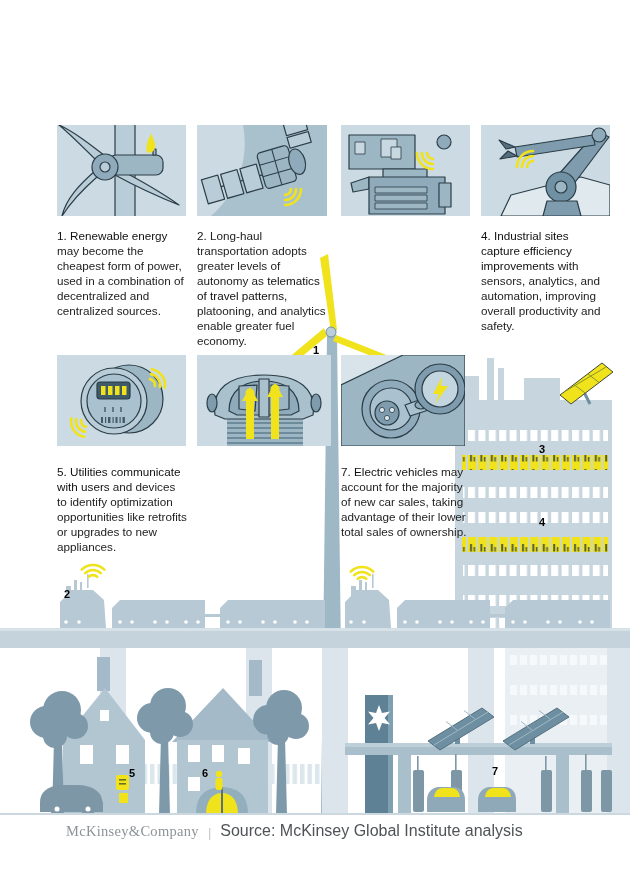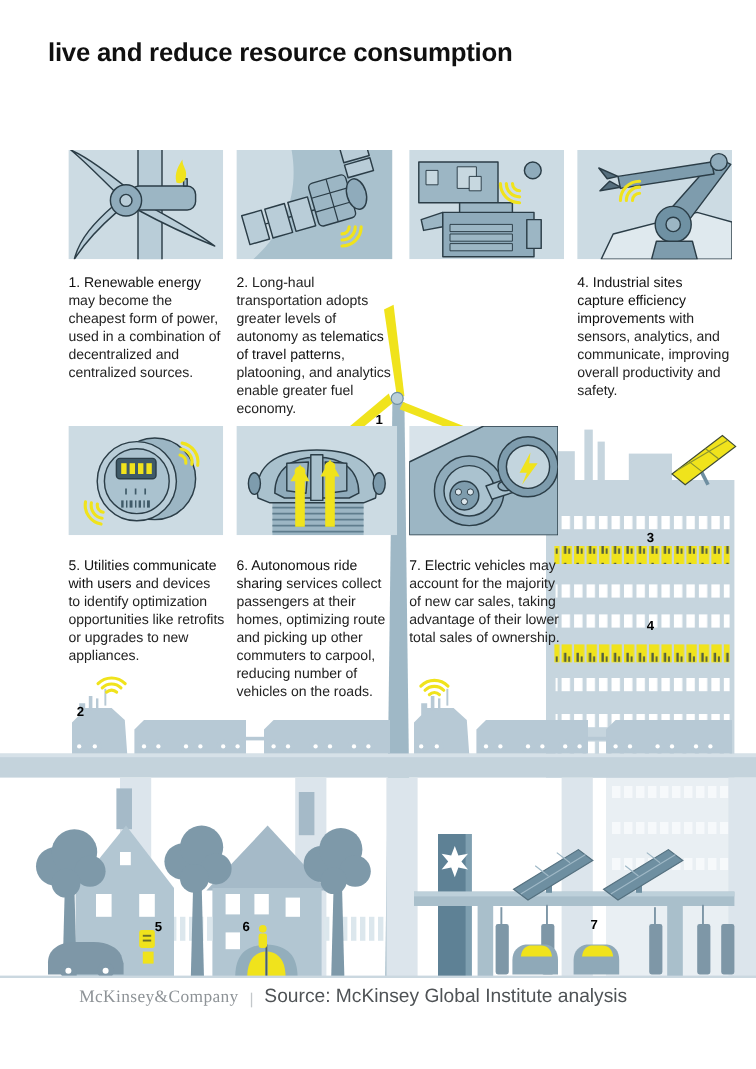--- a/index.html
+++ b/index.html
@@ -18,21 +18,20 @@
   #fdiv{color:#c3c7ca;font-size:13px;margin:0 9px;}
   #source{font-size:16px;color:#4f5356;}
   .z2{z-index:2;}
 </style>
 </head>
 <body>
 
 <div id="page">
 
   <div id="title">
-    <div>live and reduce resource consumption</div>
   </div>
 
   <svg id="scene" viewBox="0 0 630 575">
     <defs>
       <pattern id="pw" width="10.4" height="11" patternUnits="userSpaceOnUse">
           <rect width="7" height="11" fill="#ffffff"></rect>
         </pattern>
       <pattern id="py" width="10.4" height="15" patternUnits="userSpaceOnUse">
         <rect width="8.6" height="15" fill="#F0E31C"></rect>
         <rect x="2" y="4" width="2" height="7.5" fill="#55603F"></rect>
@@ -324,21 +323,21 @@
         <circle cx="80" cy="62" r="15" fill="#6F91A3"></circle>
         <circle cx="80" cy="62" r="6" fill="#9CB6C4"></circle>
         <polygon points="66,76 96,76 100,91 62,91" fill="#7E9CAD"></polygon>
       </g>
       <use href="#wifiS" transform="translate(52,42) rotate(-135)"></use>
     </svg>
   </div>
 
   <p class="item-text" style="left:57px;top:216px;"><span class="b">1. Renewable energy</span><span> may become the cheapest form of power, used in a combination of decentralized and centralized sources.</span></p>
   <p class="item-text" style="left:197px;top:216px;width:132px;"><span class="b">2.</span><span> Long-haul transportation adopts greater levels of autonomy as </span><span class="b">telematics of travel patterns</span><span>, platooning, and analytics enable greater fuel economy.</span></p>
-  <p class="item-text" style="left:481px;top:216px;width:127px;"><span class="b">4. Industrial sites capture efficiency improvements</span><span> with sensors, analytics, and communicate, improving overall productivity and safety.</span></p>
+  <p class="item-text" style="left:481px;top:216px;width:127px;"><span class="b">4. Industrial sites capture efficiency improvements</span><span> with sensors, analytics, and automation, improving overall productivity and safety.</span></p>
 
   <div class="icon-box z2" style="left:57px;top:355px;">
     <svg viewBox="0 0 129 91">
       <rect width="129" height="91" fill="#CCDBE3"></rect>
       <g stroke="#2B3D47" stroke-width="1.2" stroke-linejoin="round">
         <circle cx="72" cy="44" r="34" fill="#9CB6C4"></circle>
         <circle cx="57" cy="46" r="33" fill="#B9CDD8"></circle>
         <circle cx="57" cy="46" r="27" fill="#AAC2CF"></circle>
         <rect x="40" y="27" width="33" height="17" rx="3" fill="#3F5A68"></rect>
         <g fill="#F0E31C" stroke="none">
@@ -408,21 +407,20 @@
       </g>
       <g stroke="#2B3D47" stroke-width="1.2">
         <circle cx="99" cy="34" r="25" fill="#7E9CAD"></circle>
         <circle cx="99" cy="34" r="18" fill="#C3D5DE"></circle>
         <polygon points="101,22 92,39 98,39 94,49 107,31 100,31" fill="#F0E31C" stroke="none"></polygon>
       </g>
     </svg>
   </div>
 
   <p class="item-text" style="left:57px;top:452px;"><span class="b">5. Utilities communicate with users</span><span> and devices to identify optimization opportunities like retrofits or upgrades to new appliances.</span></p>
-  <p class="item-text" style="left:197px;top:452px;width:134px;"><span class="b">6. Autonomous ride sharing</span><span> services collect passengers at their homes, optimizing route and picking up other commuters to carpool, reducing number of vehicles on the roads.</span></p>
   <p class="item-text" style="left:341px;top:452px;width:126px;"><span class="b">7. Electric vehicles</span><span> may account for the majority of new car sales, taking advantage of their lower total sales of ownership.</span></p>
 
   <div class="marker" style="left:313px;top:344px;">1</div>
   <div class="marker" style="left:64px;top:588px;">2</div>
   <div class="marker" style="left:539px;top:443px;">3</div>
   <div class="marker" style="left:539px;top:516px;">4</div>
   <div class="marker" style="left:129px;top:767px;">5</div>
   <div class="marker" style="left:202px;top:767px;">6</div>
   <div class="marker" style="left:492px;top:765px;">7</div>
 

